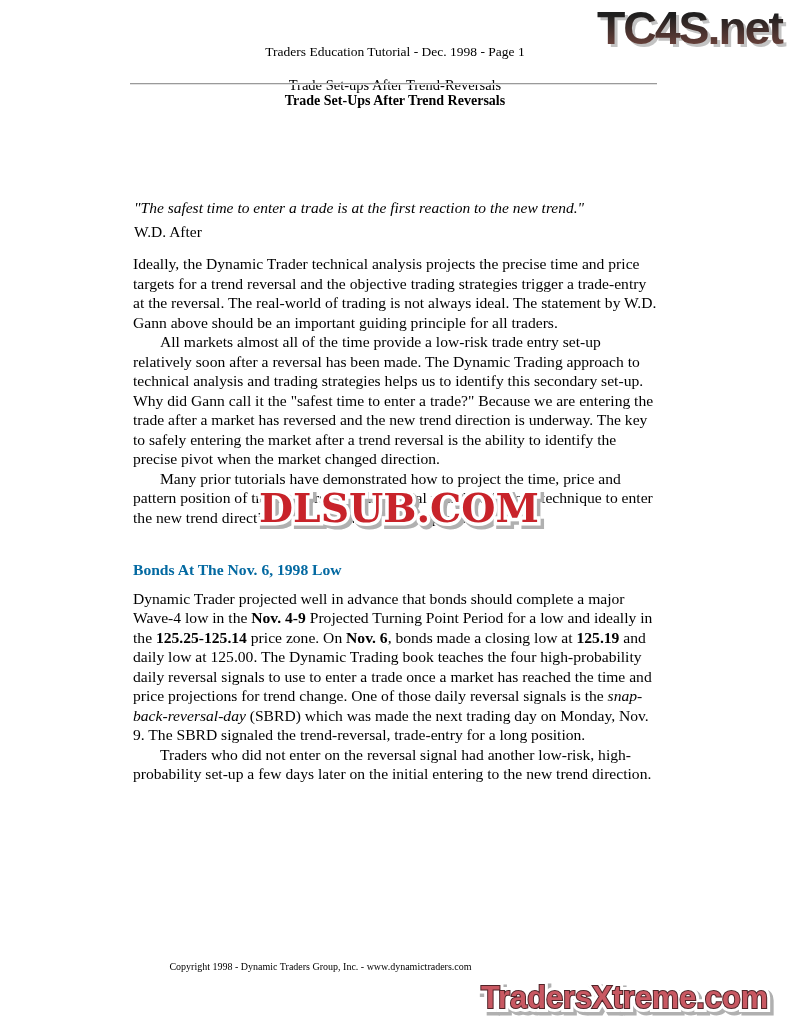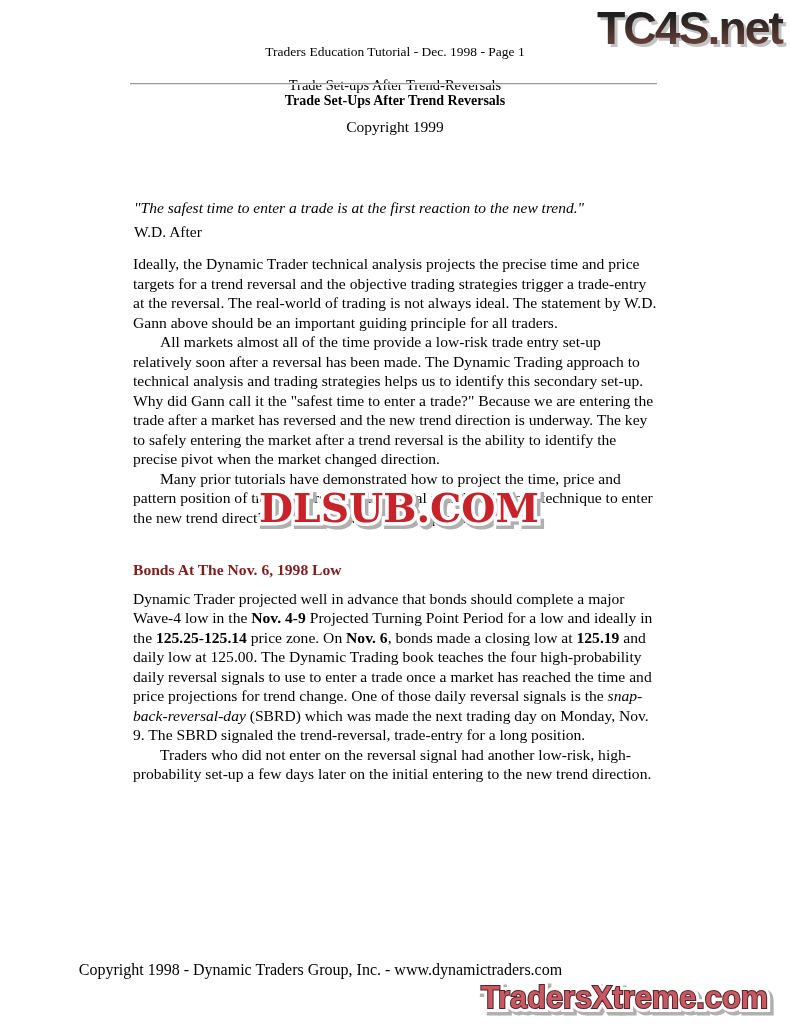--- a/index.html
+++ b/index.html
@@ -31,27 +31,27 @@
 
   
   #quote-block { position:absolute; top:199px; left:134px; width:524px; font-size:15.5px; }
   #quote-text { font-style:italic; }
   #quote-attr { margin-top:6px; }
 
   
   #body { position:absolute; top:254px; left:133px; width:527px;
           font-size:15.6px; line-height:19.5px; }
   #body p.indent { text-indent:27px; }
-  #section-heading { color:#7f1d1d; font-weight:bold; margin-top:33px; margin-bottom:9px; font-size:15.6px; }
+  #section-heading { color:#0369a1; font-weight:bold; margin-top:33px; margin-bottom:9px; font-size:15.6px; }
 
   
   #dlsub-watermark { position:absolute; left:251px; top:482px;text-align:right; }
 
   
-  #footer { position:absolute; top:961px; left:0; width:641px; text-align:center; font-size:16px; }
+  #footer { position:absolute; top:961px; left:0; width:641px; text-align:center; font-size:10px; }
   #tradersxtreme-logo { position:absolute; right:10px; top:978px; }
 </style>
 </head>
 <body>
 
 <div id="page">
 
   <div id="tc4s-logo">
     <svg width="200" height="52" viewBox="0 0 200 52">
       <defs>
@@ -67,21 +67,20 @@
 
   <div id="header-center">
     <div id="header-line1">Traders Education Tutorial - Dec. 1998 - Page 1</div>
     <div id="header-line2">Trade Set-ups After Trend-Reversals</div>
   </div>
 
   <div id="rule"></div>
 
   <div id="title-block">
     <div id="doc-title">Trade Set-Ups After Trend Reversals</div>
-    <div id="doc-copyright">Copyright 1999</div>
   </div>
 
   <div id="quote-block">
     <div id="quote-text">"The safest time to enter a trade is at the first reaction to the new trend."</div>
     <div id="quote-attr">W.D. After</div>
   </div>
 
   <div id="body">
     <p>Ideally, the Dynamic Trader technical analysis projects the precise time and price targets for a trend reversal and the objective trading strategies trigger a trade-entry at the reversal. The real-world of trading is not always ideal. The statement by W.D. Gann above should be an important guiding principle for all traders.</p>
     <p class="indent">All markets almost all of the time provide a low-risk trade entry set-up relatively soon after a reversal has been made. The Dynamic Trading approach to technical analysis and trading strategies helps us to identify this secondary set-up. Why did Gann call it the "safest time to enter a trade?" Because we are entering the trade after a market has reversed and the new trend direction is underway. The key to safely entering the market after a trend reversal is the ability to identify the precise pivot when the market changed direction.</p>

